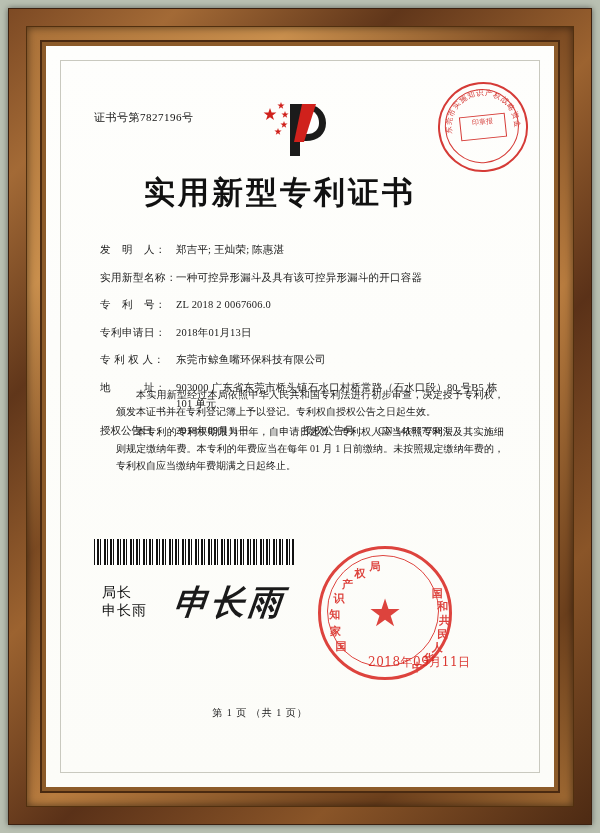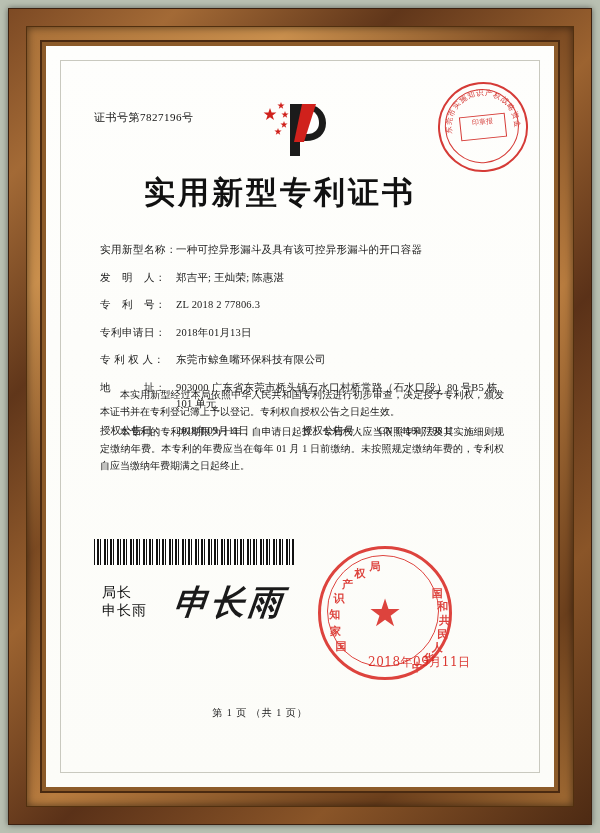--- a/index.html
+++ b/index.html
@@ -172,21 +172,21 @@
   .paras {
     position: absolute;
     left: 54px; top: 340px;
     width: 404px;
     font-size: 10px;
     line-height: 17px;
     color: #1a1a1a;
     text-align: justify;
   }
   .paras p {
-    margin: 0 0 3px 0;
+    margin: 0 0 3px 16px;
     text-indent: 20px;
   }
   
   .barcode {
     position: absolute;
     left: 48px; top: 493px;
     width: 200px; height: 26px;
     background: repeating-linear-gradient(90deg,
       #111 0px, #111 1px, #fff 1px, #fff 3px,
       #111 3px, #111 5px, #fff 5px, #fff 6px,
@@ -322,30 +322,30 @@
         </div>
         <div class="seal-center">
           <div>印章报</div>
         </div>
       </div>
 
       <div class="title">实用新型专利证书</div>
 
       <div class="fields">
         <div class="row">
+          <div class="label">发　明　人：</div>
+          <div class="value">郑吉平; 王灿荣; 陈惠湛</div>
+        </div>
+        <div class="row">
           <div class="label">实用新型名称：</div>
           <div class="value">一种可控异形漏斗及具有该可控异形漏斗的开口容器</div>
         </div>
         <div class="row">
-          <div class="label">发　明　人：</div>
-          <div class="value">郑吉平; 王灿荣; 陈惠湛</div>
-        </div>
-        <div class="row">
           <div class="label">专　利　号：</div>
-          <div class="value">ZL 2018 2 77806.3</div>
+          <div class="value">ZL 2018 2 0067606.0</div>
         </div>
         <div class="row">
           <div class="label">专利申请日：</div>
           <div class="value">2018年01月13日</div>
         </div>
         <div class="row">
           <div class="label">专 利 权 人：</div>
           <div class="value">东莞市鲸鱼嘴环保科技有限公司</div>
         </div>
         <div class="row">

